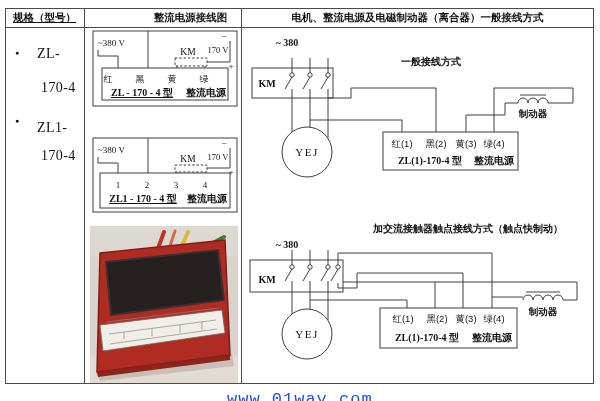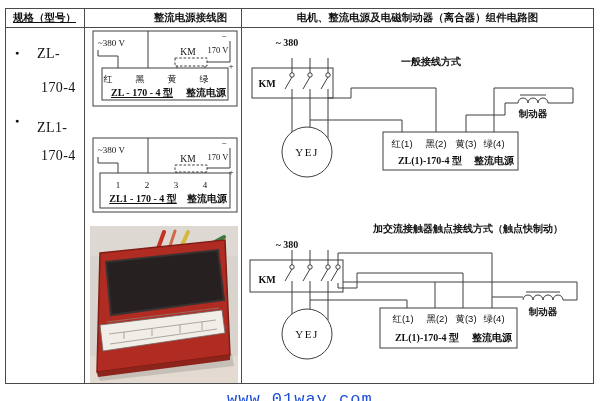--- a/index.html
+++ b/index.html
@@ -28,21 +28,21 @@
   <div class="bline" style="left:5px;top:8px;width:589px;height:1px;"></div>
   <div class="bline" style="left:5px;top:383px;width:589px;height:1px;"></div>
   <div class="bline" style="left:5px;top:8px;width:1px;height:376px;"></div>
   <div class="bline" style="left:593px;top:8px;width:1px;height:376px;"></div>
   <div class="bline" style="left:5px;top:27px;width:589px;height:1px;"></div>
   <div class="bline" style="left:84px;top:8px;width:1px;height:375px;"></div>
   <div class="bline" style="left:241px;top:8px;width:1px;height:375px;"></div>
 
   <div class="hdr" style="left:5px;width:79px;text-decoration:underline;">规格（型号）</div>
   <div class="hdr" style="left:84px;width:157px;margin-left:28px;">整流电源接线图</div>
-  <div class="hdr" style="left:241px;width:353px;">电机、整流电源及电磁制动器（离合器）组件电路图</div>
+  <div class="hdr" style="left:241px;width:353px;">电机、整流电源及电磁制动器（离合器）一般接线方式</div>
 
   <div class="bullet" style="left:15px;top:49px;">●</div>
   <div class="spec" style="left:37px;top:46px;">ZL-</div>
   <div class="spec" style="left:41px;top:80px;">170-4</div>
   <div class="bullet" style="left:15px;top:117px;">●</div>
   <div class="spec" style="left:37px;top:120px;">ZL1-</div>
   <div class="spec" style="left:41px;top:148px;">170-4</div>
 
   <svg class="abs" style="left:90px;top:28px;" width="150" height="84" viewBox="0 0 150 84">
     <g stroke="#3f3f3f" stroke-width="1" fill="none">

